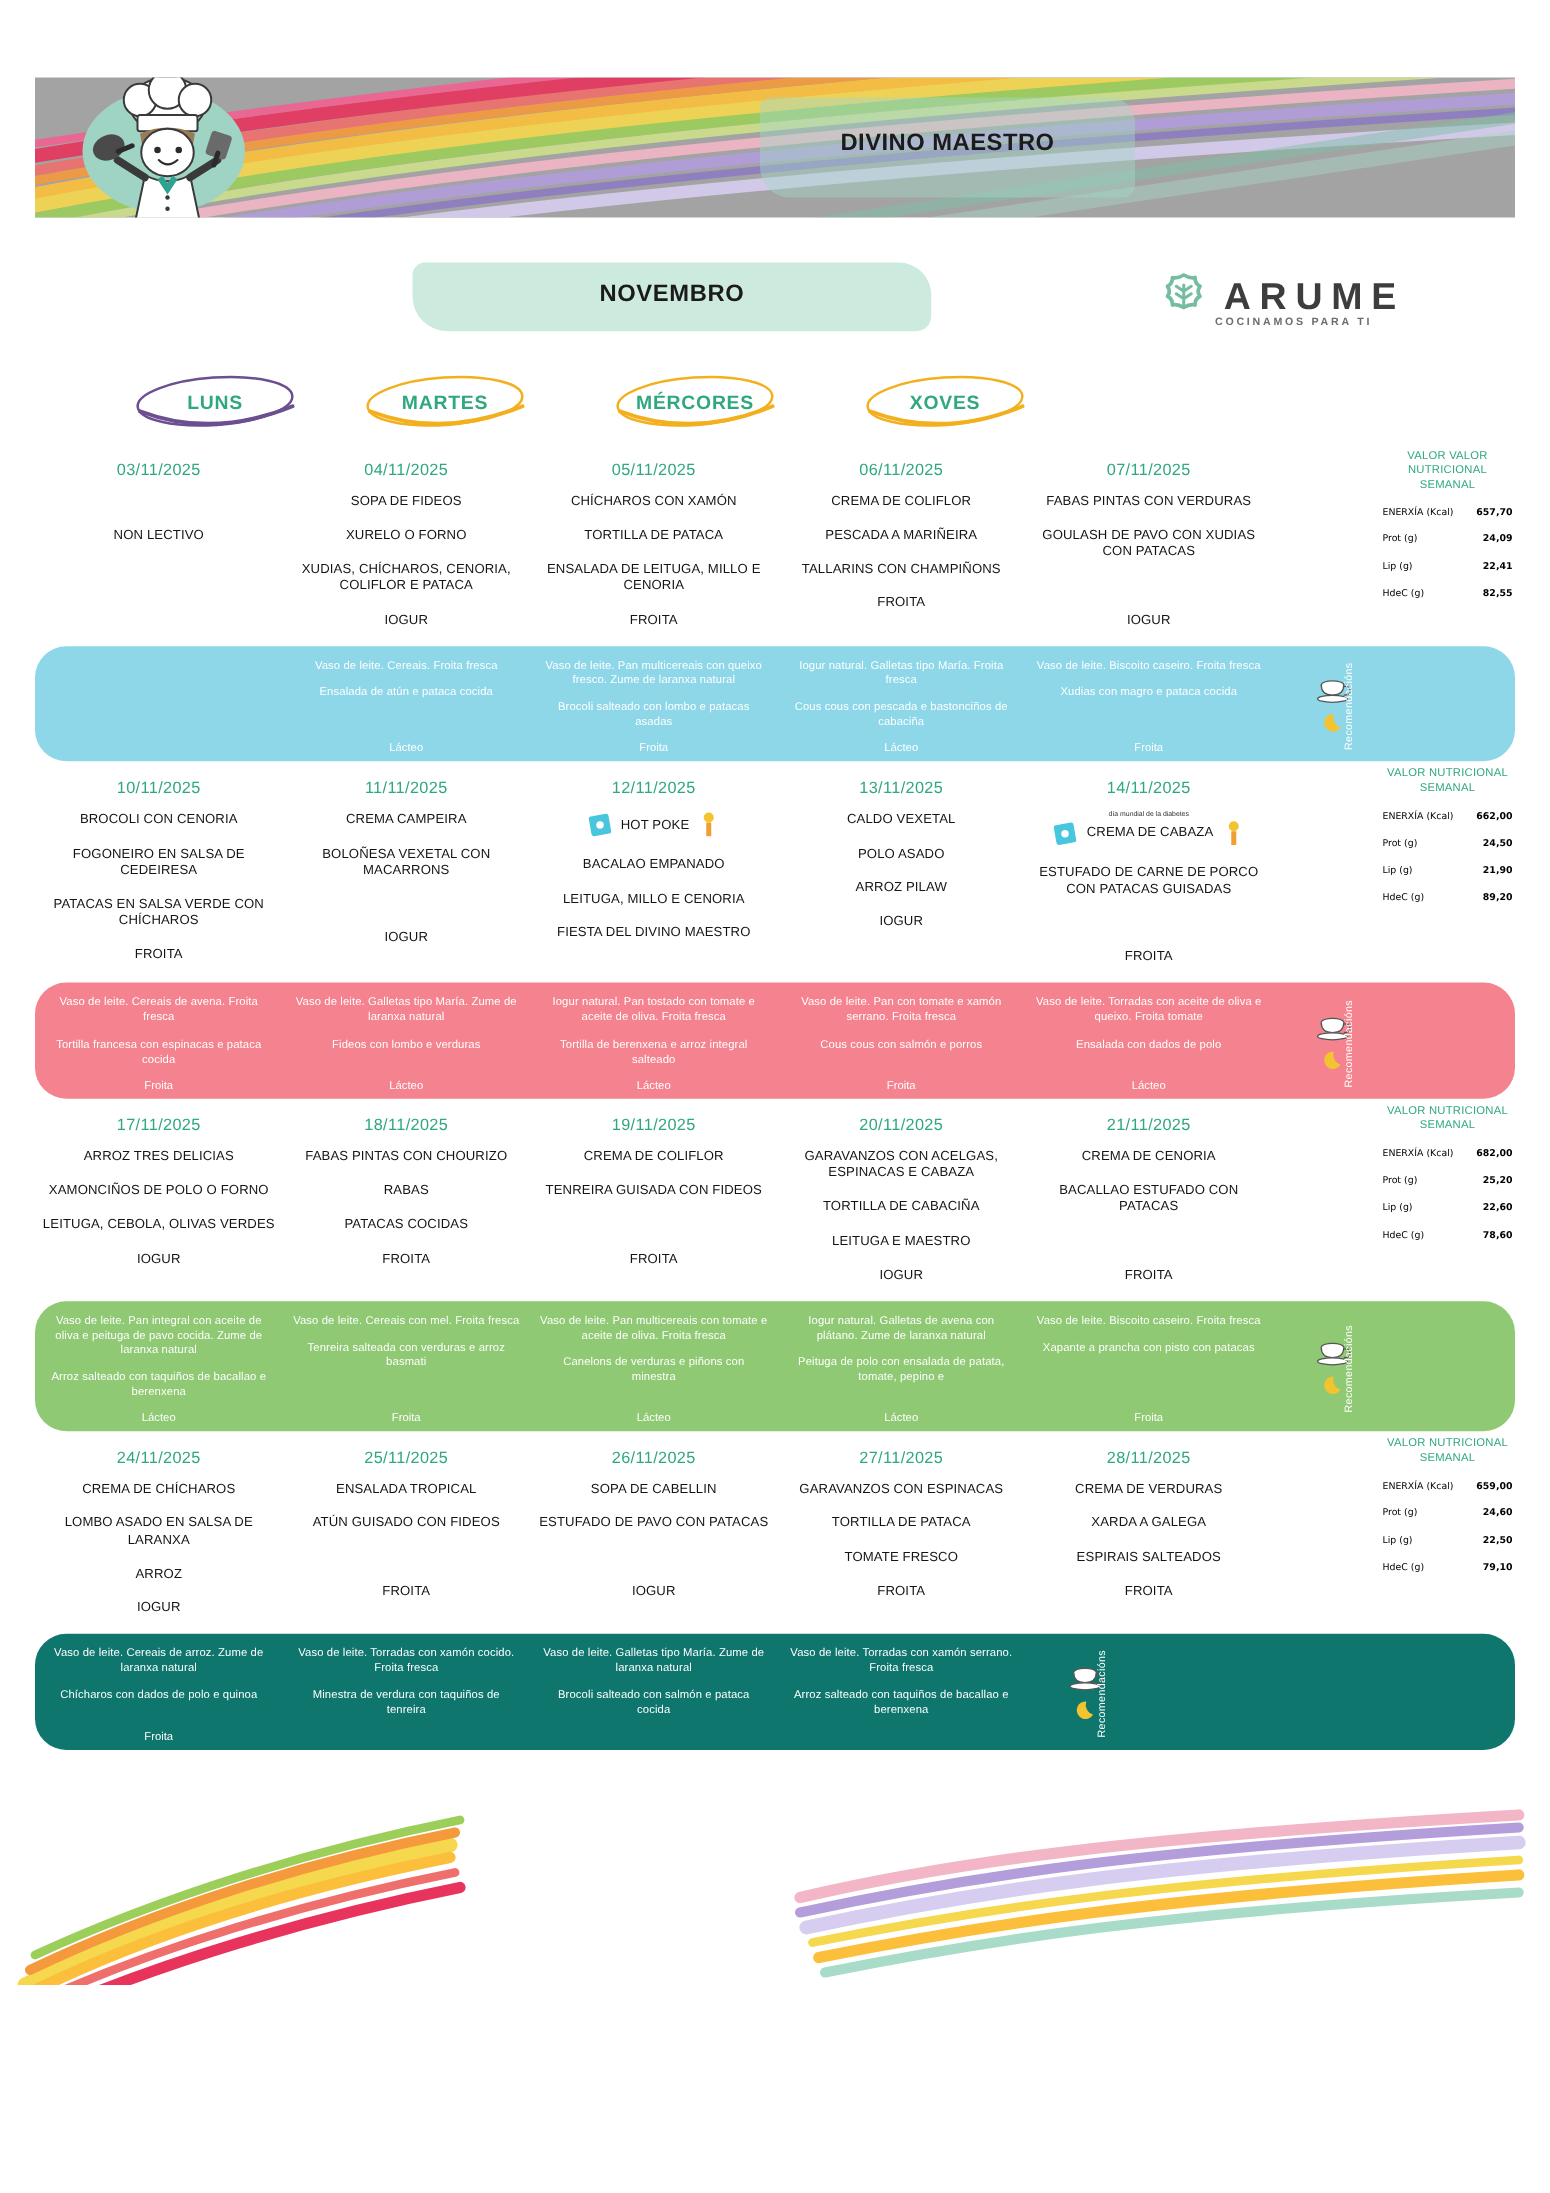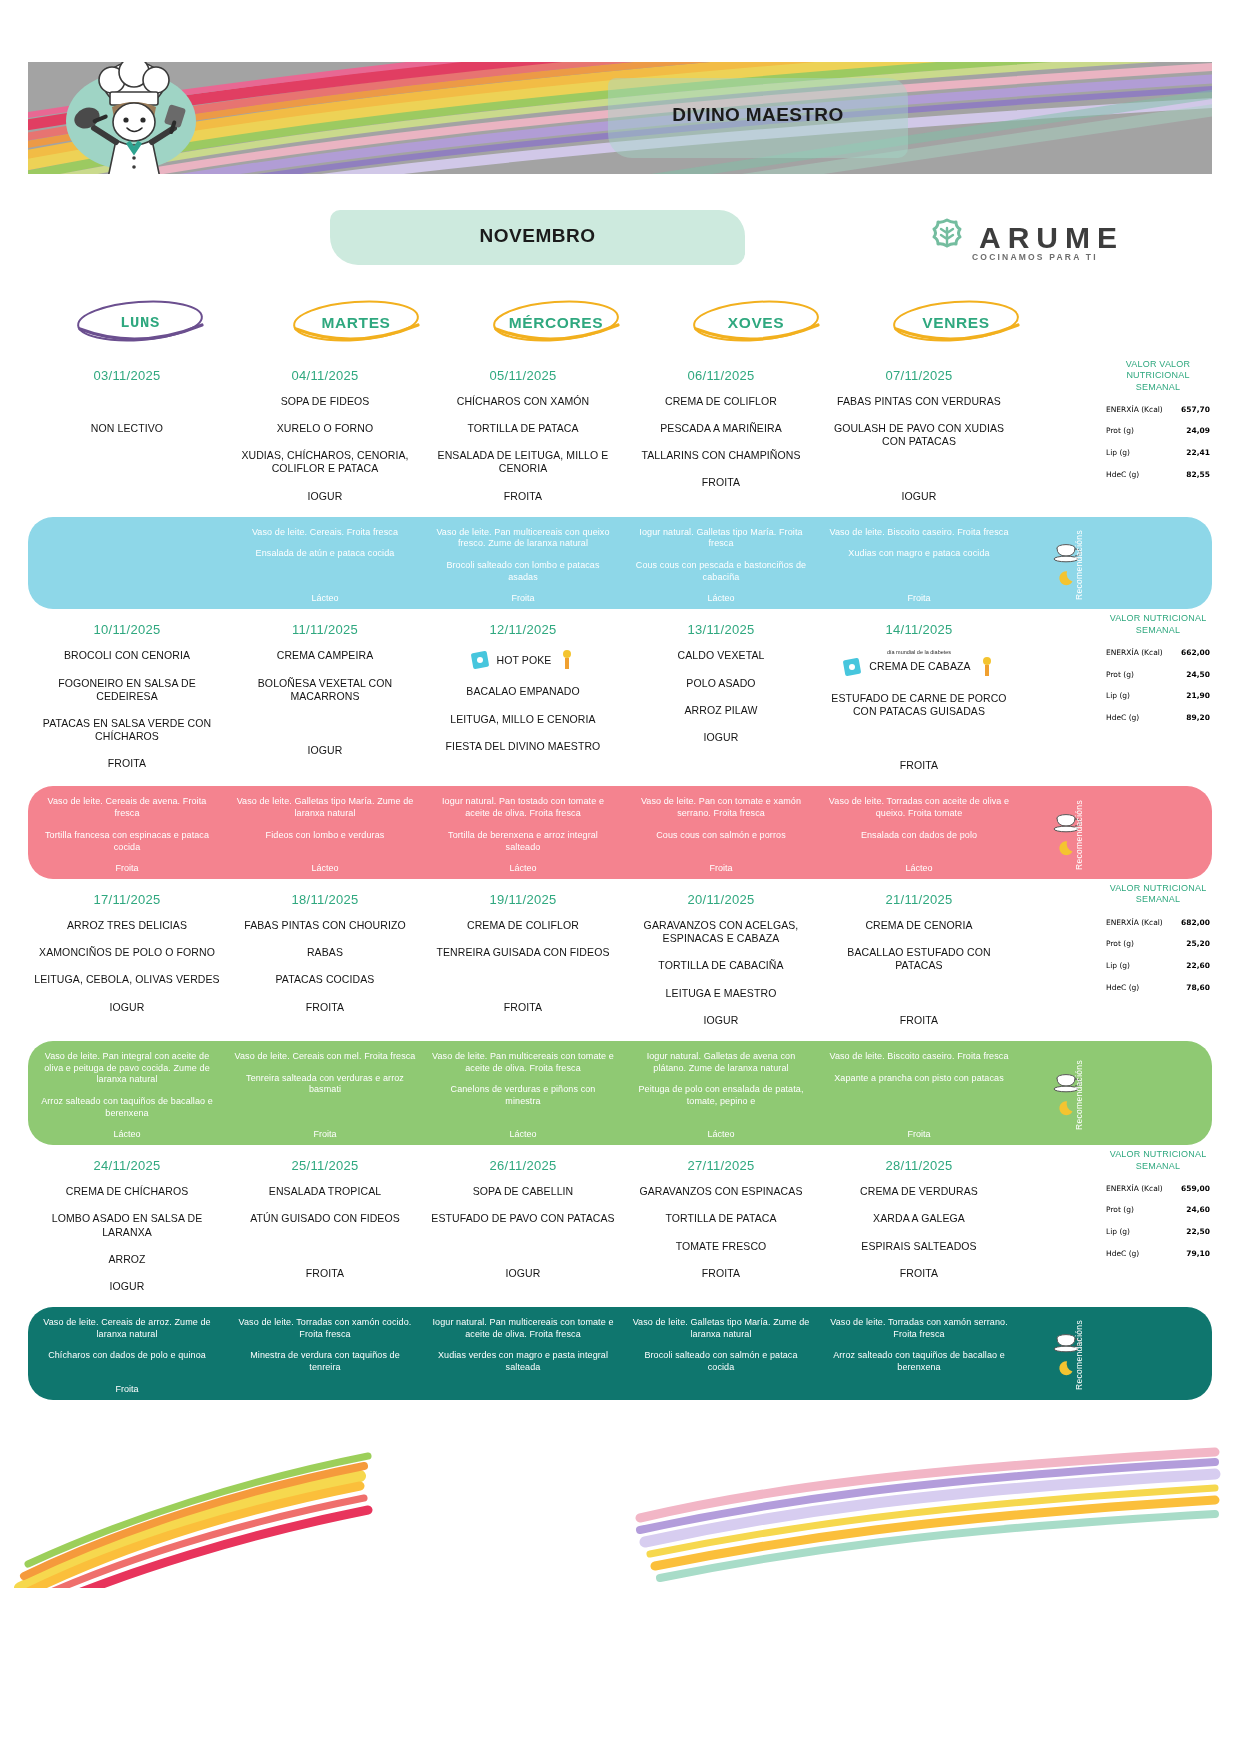--- a/index.html
+++ b/index.html
@@ -203,21 +203,21 @@
 <div class="arume-logo">
   <svg width="44" height="44" viewBox="0 0 44 44">
     <path d="M22 4 q5 3 9 2 q0 5 4 7 q-3 4 0 8 q-4 2 -4 7 q-4 -1 -9 2 q-5 -3 -9 -2 q0 -5 -4 -7 q3 -4 0 -8 q4 -2 4 -7 q4 1 9 -2 z" fill="none" stroke="#74bd9f" stroke-width="3" stroke-linejoin="round"></path>
     <path d="M22 12 v18 M22 17 l-6 -4 M22 17 l6 -4 M22 23 l-6 -4 M22 23 l6 -4" stroke="#74bd9f" stroke-width="2.4" stroke-linecap="round" fill="none"></path>
   </svg>
   <span class="arume-word">ARUME</span>
 </div>
 <div class="arume-tag">COCINAMOS PARA TI</div>
 
 <div class="days">
-    <div class="day" style="left: 12px; font-family: Liberation Mono, monospace;">
+    <div class="day" style="left: 44px;">
       <svg width="200" height="56" viewBox="0 0 200 56">
         <ellipse cx="100" cy="26" rx="62" ry="19" fill="none" stroke="#6b4f8f" stroke-width="2" transform="rotate(-4 100 26)"></ellipse>
         <path d="M40 34 q58 22 122 -4" fill="none" stroke="#6b4f8f" stroke-width="3.2" stroke-linecap="round"></path>
       </svg>
       <span class="day-label">LUNS</span>
     </div>
     <div class="day" style="left: 228px;">
       <svg width="200" height="56" viewBox="0 0 200 56">
         <ellipse cx="100" cy="26" rx="62" ry="19" fill="none" stroke="#f2b01e" stroke-width="2" transform="rotate(-4 100 26)"></ellipse>
         <path d="M40 34 q58 22 122 -4" fill="none" stroke="#f2b01e" stroke-width="3.2" stroke-linecap="round"></path>
@@ -230,27 +230,20 @@
         <path d="M40 34 q58 22 122 -4" fill="none" stroke="#f2b01e" stroke-width="3.2" stroke-linecap="round"></path>
       </svg>
       <span class="day-label">MÉRCORES</span>
     </div>
     <div class="day" style="left: 628px;">
       <svg width="200" height="56" viewBox="0 0 200 56">
         <ellipse cx="100" cy="26" rx="62" ry="19" fill="none" stroke="#f2b01e" stroke-width="2" transform="rotate(-4 100 26)"></ellipse>
         <path d="M40 34 q58 22 122 -4" fill="none" stroke="#f2b01e" stroke-width="3.2" stroke-linecap="round"></path>
       </svg>
       <span class="day-label">XOVES</span>
-    </div>
-    <div class="day" style="left: 828px;">
-      <svg width="200" height="56" viewBox="0 0 200 56">
-        <ellipse cx="100" cy="26" rx="62" ry="19" fill="none" stroke="#f2b01e" stroke-width="2" transform="rotate(-4 100 26)"></ellipse>
-        <path d="M40 34 q58 22 122 -4" fill="none" stroke="#f2b01e" stroke-width="3.2" stroke-linecap="round"></path>
-      </svg>
-      <span class="day-label">VENRES</span>
     </div>
   </div>
 
 <div class="grid">
     <div class="week">
       <div class="menu-row">
         <div class="col">
           <div class="date">03/11/2025</div>
           <div class="dish empty">&nbsp;</div>
           <div class="dish">NON LECTIVO</div>
@@ -625,25 +618,20 @@
       </div>
       <div class="band" style="background: #0f766e;">
         <div class="band-col">
           <div class="band-text">Vaso de leite. Cereais de arroz. Zume de laranxa natural</div>
           <div class="band-text">Chícharos con dados de polo e quinoa</div>
           <div class="band-foot">Froita</div>
         </div>
         <div class="band-col">
           <div class="band-text">Vaso de leite. Torradas con xamón cocido. Froita fresca</div>
           <div class="band-text">Minestra de verdura con taquiños de tenreira</div>
-          <div class="band-foot">&nbsp;</div>
-        </div>
-        <div class="band-col">
-          <div class="band-text">Iogur natural. Pan multicereais con tomate e aceite de oliva. Froita fresca</div>
-          <div class="band-text">Xudias verdes con magro e pasta integral salteada</div>
           <div class="band-foot">&nbsp;</div>
         </div>
         <div class="band-col">
           <div class="band-text">Vaso de leite. Galletas tipo María. Zume de laranxa natural</div>
           <div class="band-text">Brocoli salteado con salmón e pataca cocida</div>
           <div class="band-foot">&nbsp;</div>
         </div>
         <div class="band-col">
           <div class="band-text">Vaso de leite. Torradas con xamón serrano. Froita fresca</div>
           <div class="band-text">Arroz salteado con taquiños de bacallao e berenxena</div>

